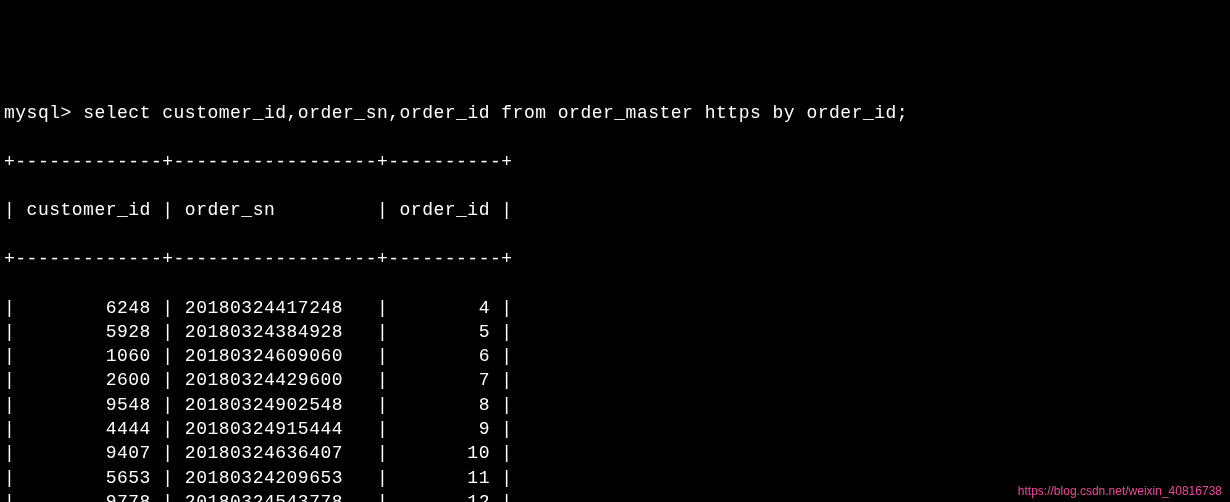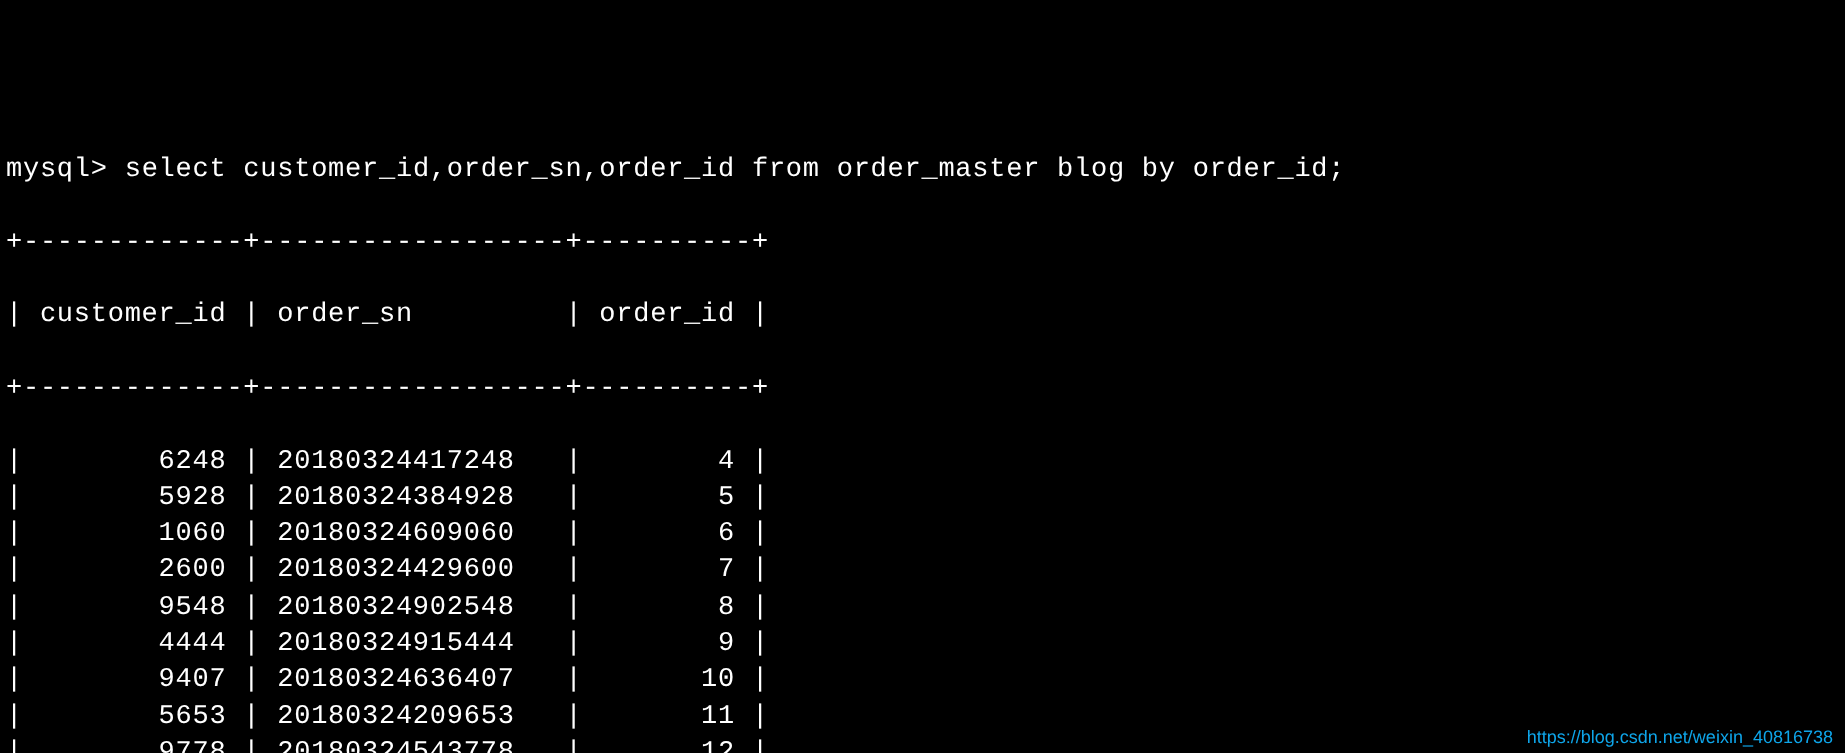--- a/index.html
+++ b/index.html
@@ -18,35 +18,35 @@
       height: 502px;
       overflow: hidden;
       position: relative;
       white-space: pre;
       letter-spacing: 0.5px;
     }
     .watermark {
       position: absolute;
       bottom: 3px;
       right: 8px;
-      color: #0ea5e9;
+      color: #ec4899;
       font-size: 12px;
       letter-spacing: 0;
       font-family: Arial, sans-serif;
     }
     .term-line {
       display: block;
     }
   </style>
 </head>
 <body>
 
 
 
-<span class="term-line"><span>mysql&gt;</span> <span>select customer_id,order_sn,order_id from order_master blog by order_id;</span></span>
+<span class="term-line"><span>mysql&gt;</span> <span>select customer_id,order_sn,order_id from order_master https by order_id;</span></span>
 <span class="term-line">+-------------+------------------+----------+</span>
 <span class="term-line">| customer_id | order_sn         | order_id |</span>
 <span class="term-line">+-------------+------------------+----------+</span>
 <div id="table-rows"><span class="term-line">|        6248 | 20180324417248   |        4 |</span><span class="term-line">|        5928 | 20180324384928   |        5 |</span><span class="term-line">|        1060 | 20180324609060   |        6 |</span><span class="term-line">|        2600 | 20180324429600   |        7 |</span><span class="term-line">|        9548 | 20180324902548   |        8 |</span><span class="term-line">|        4444 | 20180324915444   |        9 |</span><span class="term-line">|        9407 | 20180324636407   |       10 |</span><span class="term-line">|        5653 | 20180324209653   |       11 |</span><span class="term-line">|        9778 | 20180324543778   |       12 |</span></div>
 
 
 
 
 
 

